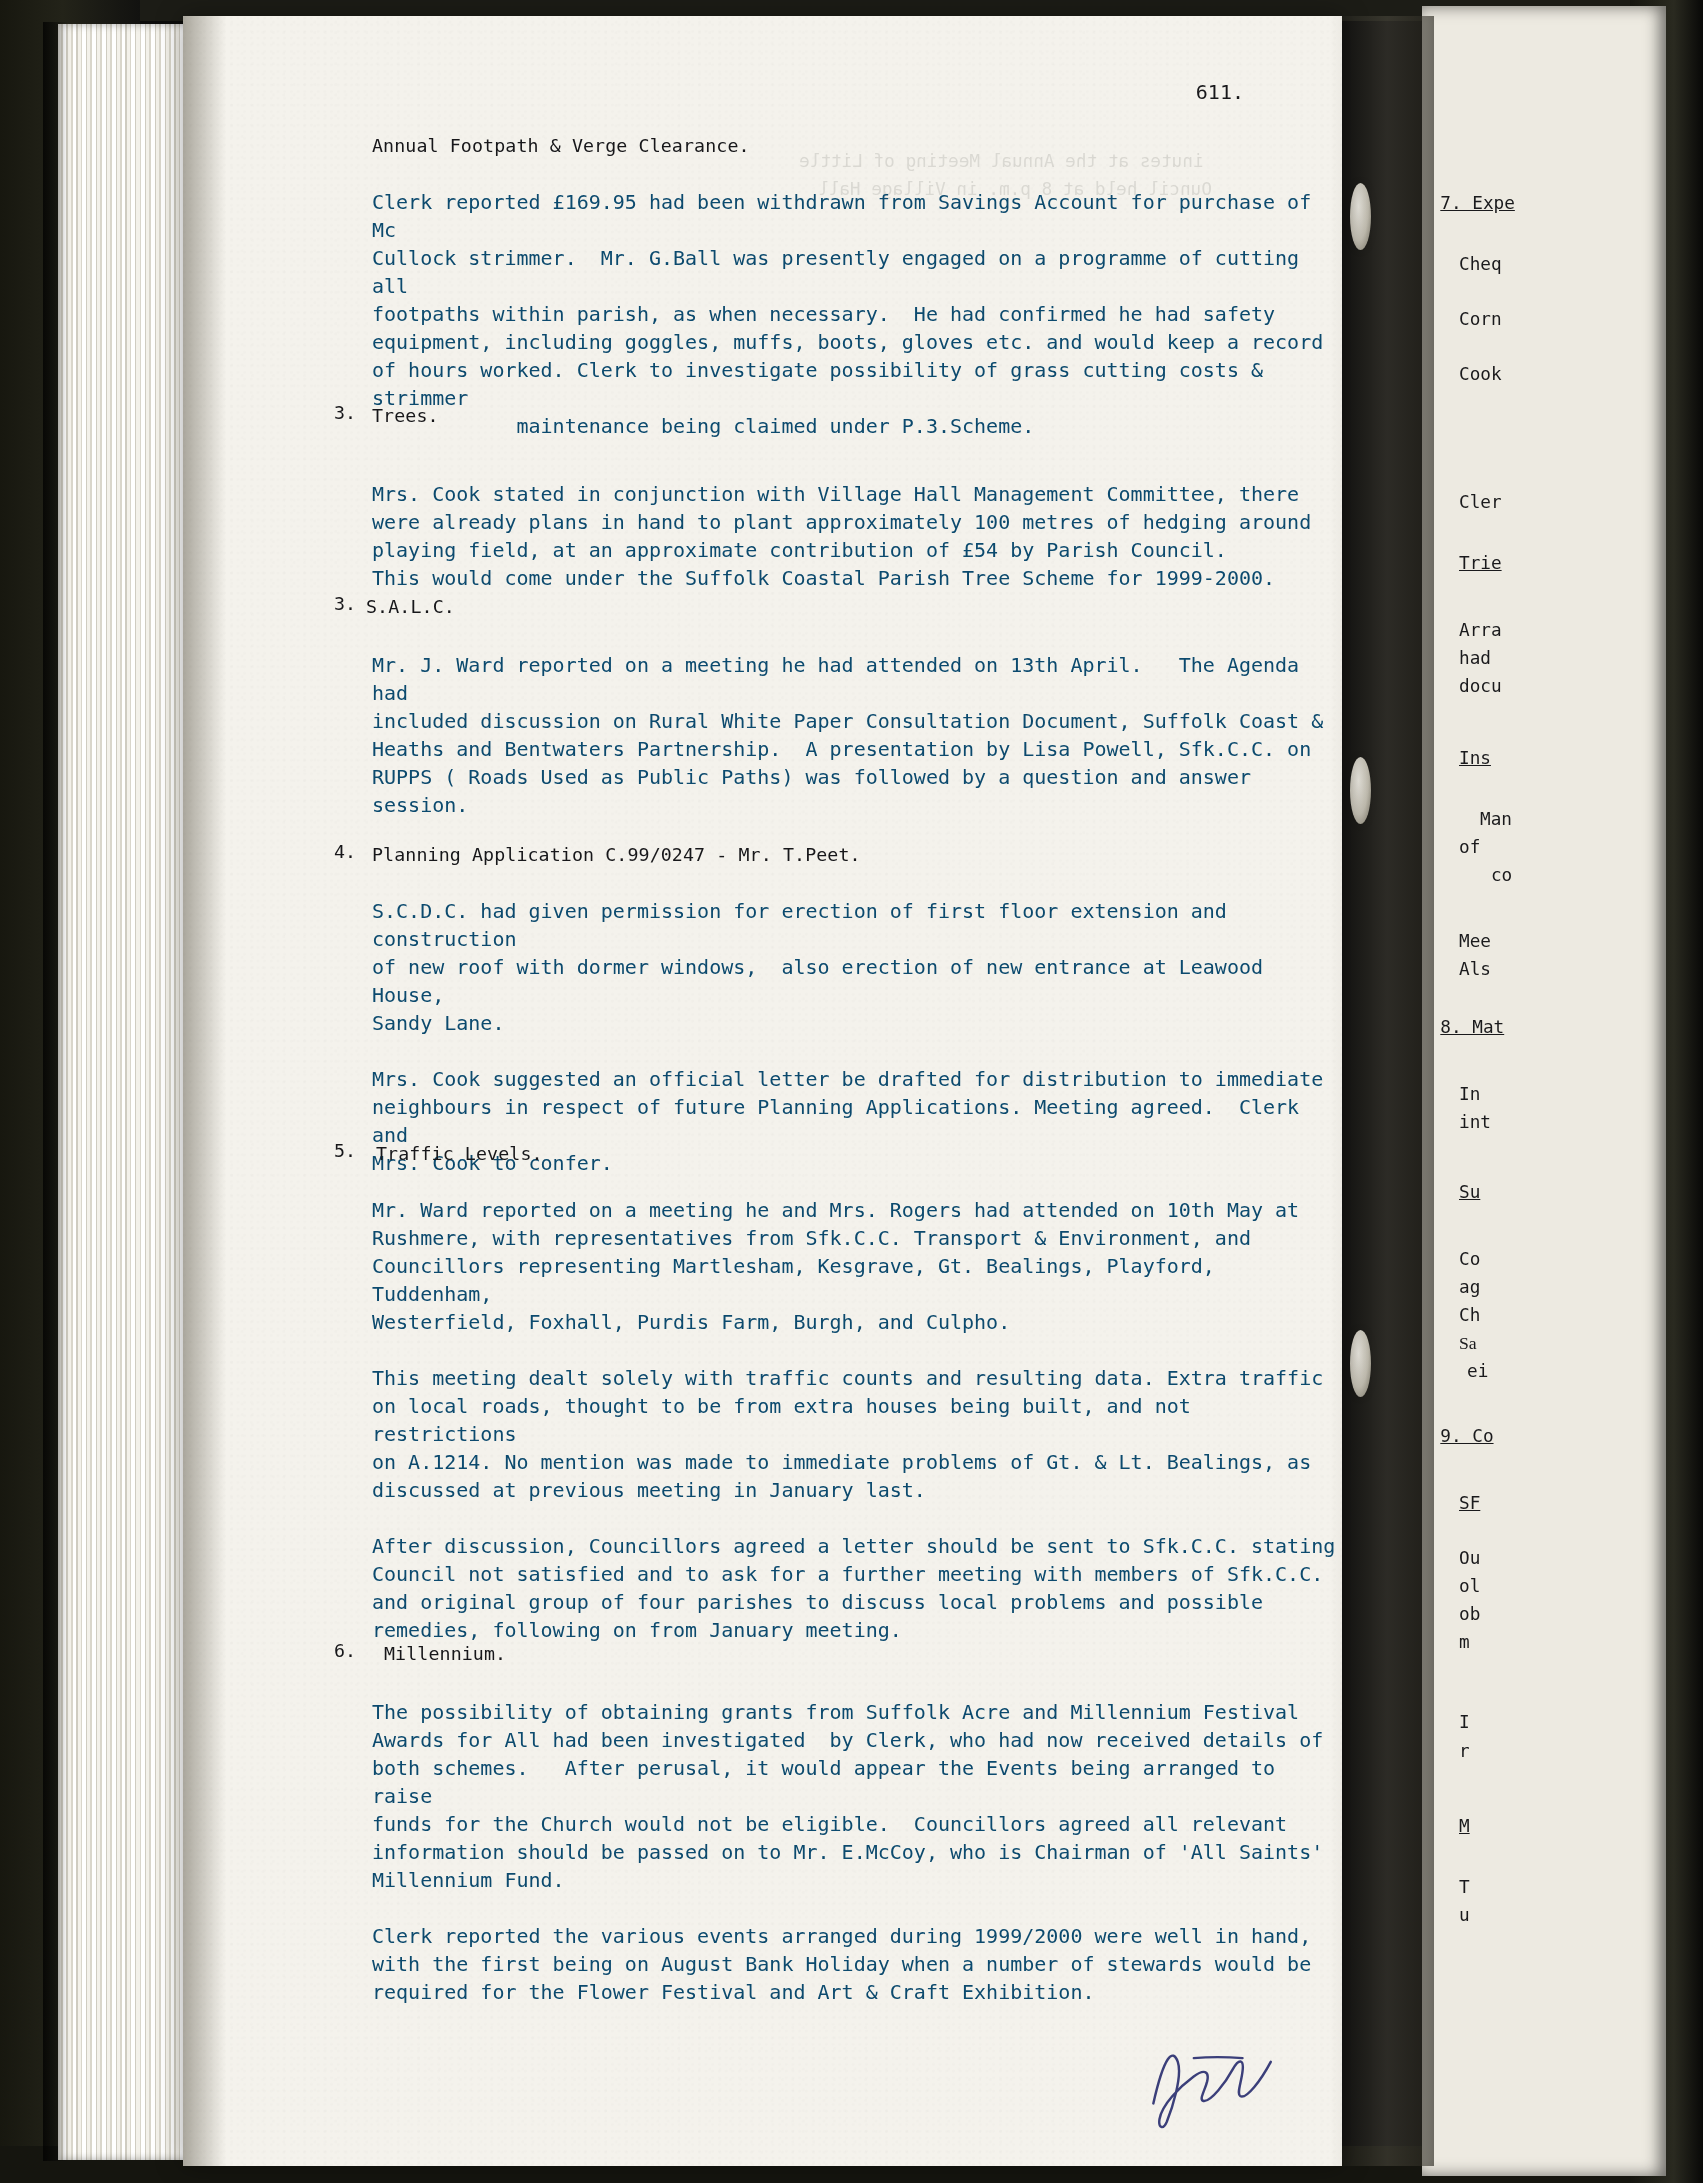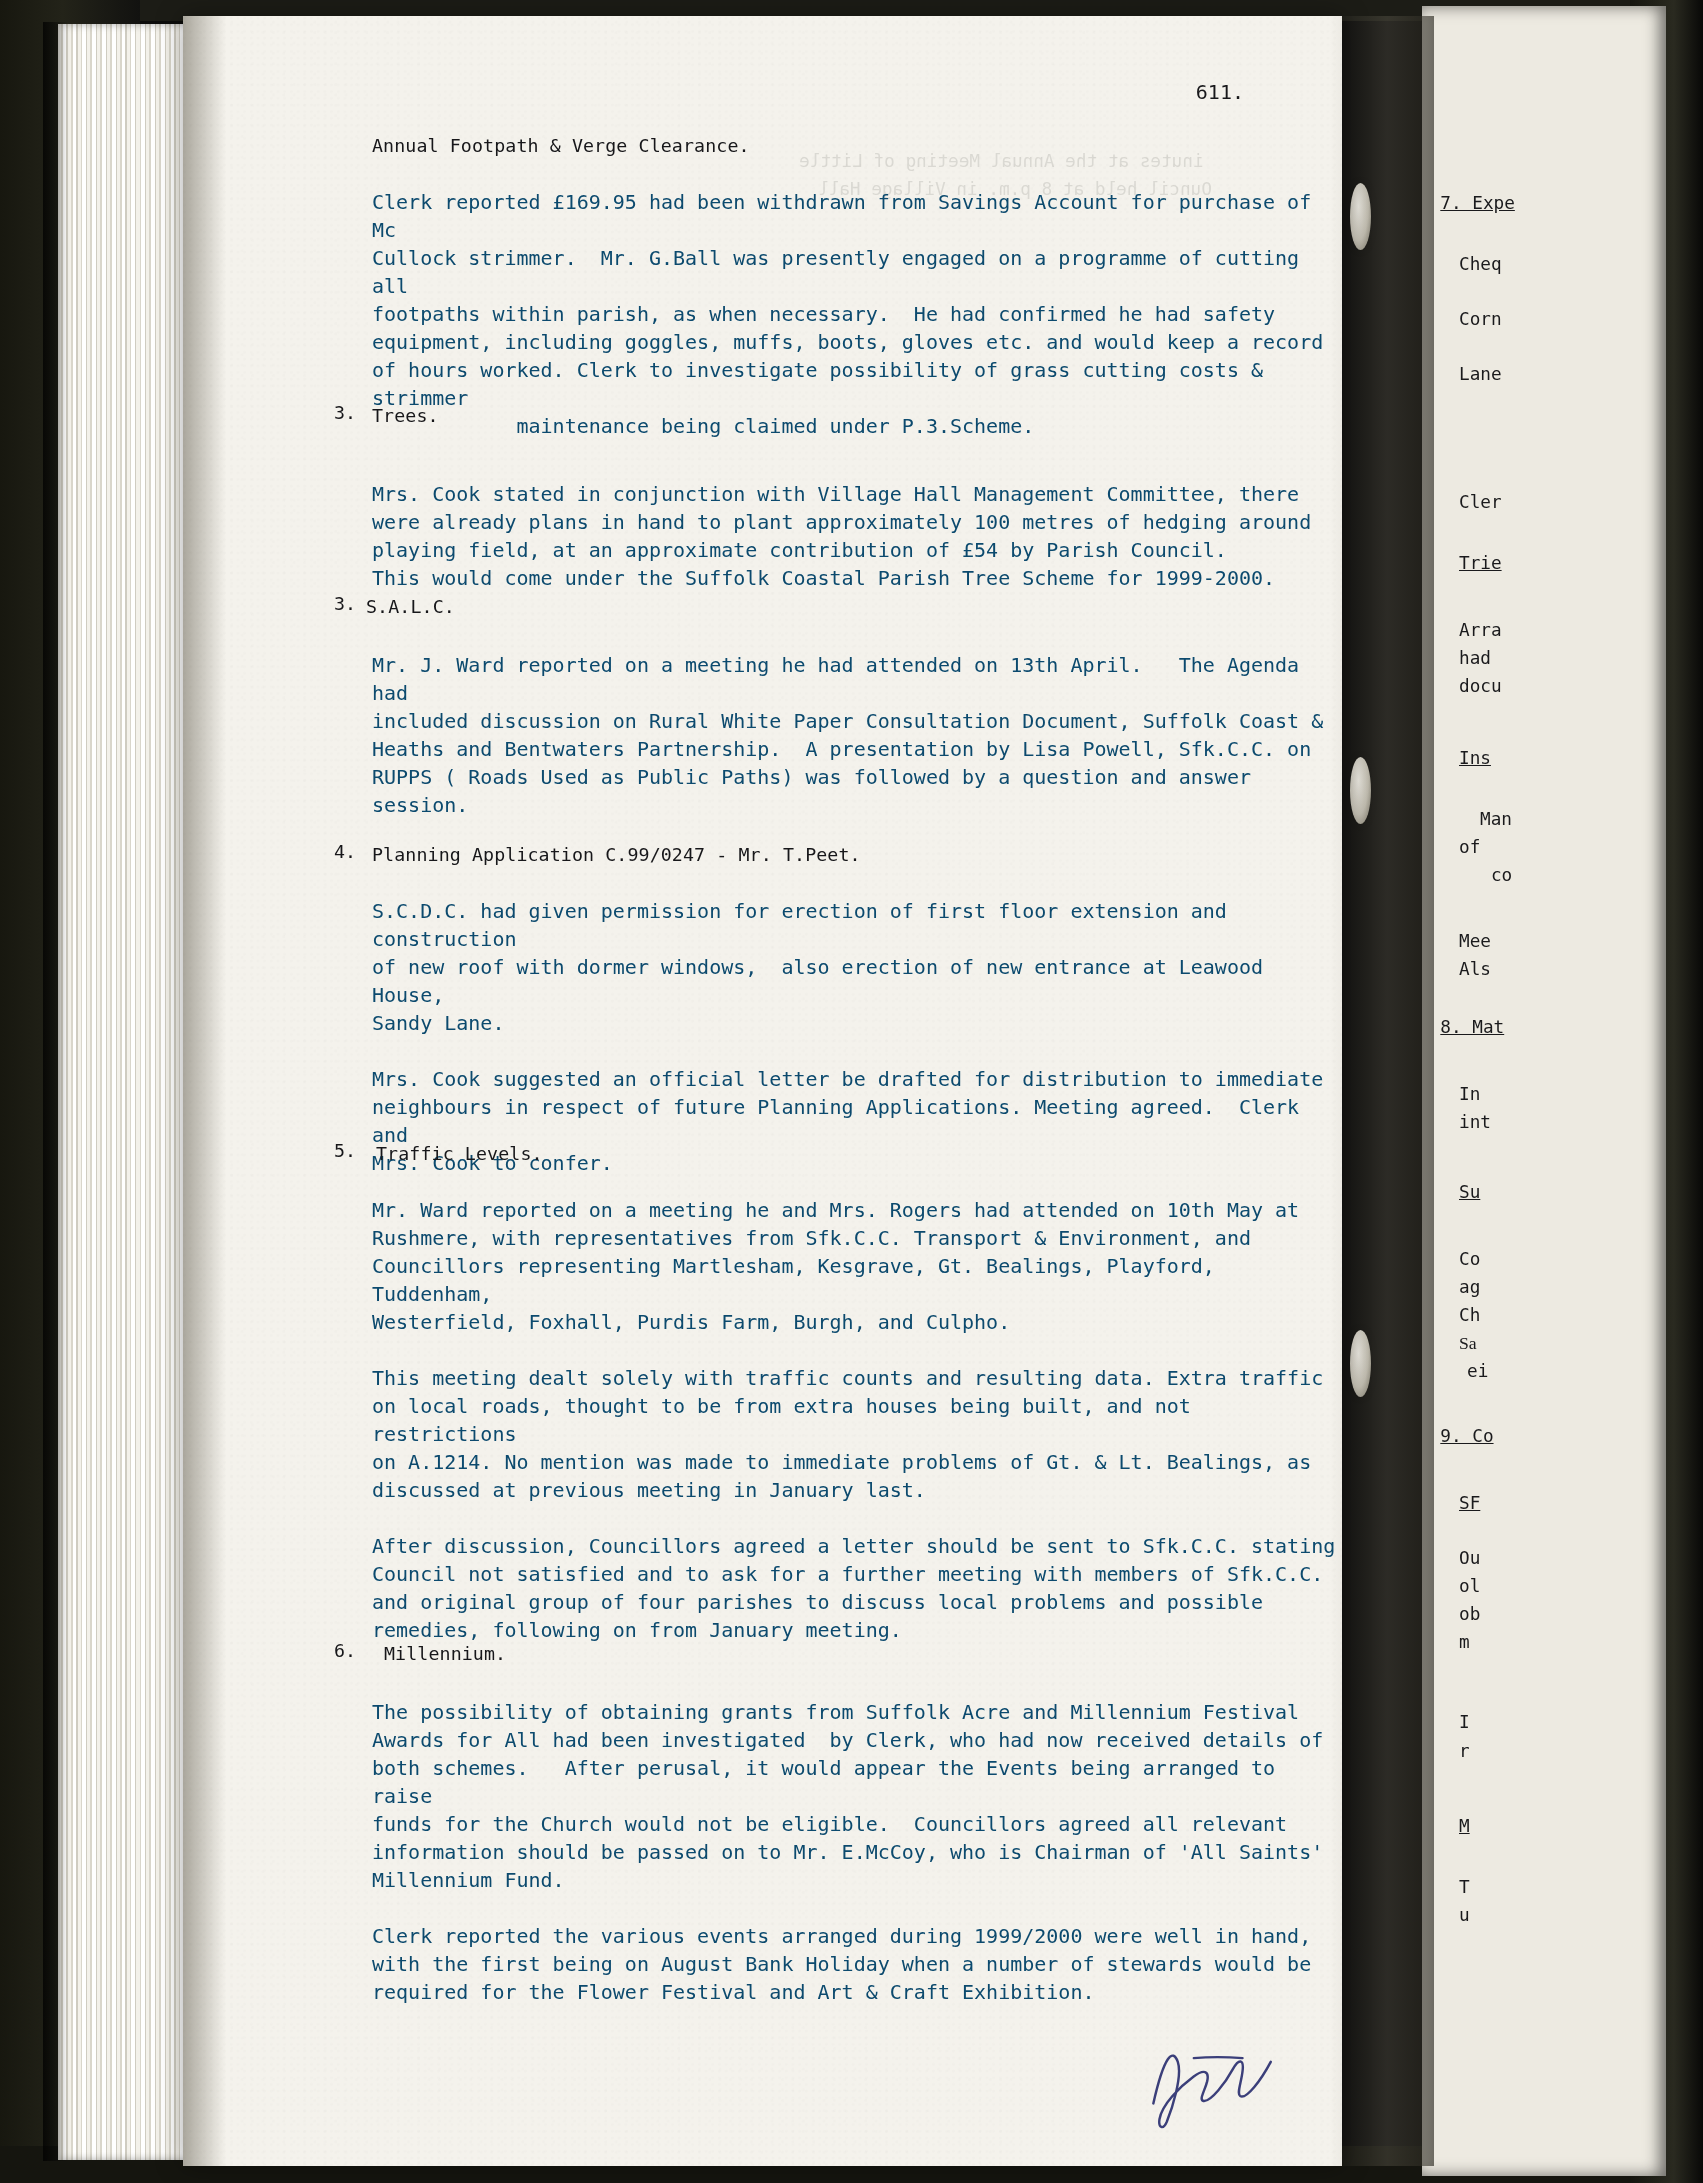--- a/index.html
+++ b/index.html
@@ -191,21 +191,21 @@
   <div class="cover-bottom"></div>
   <div class="cover-right"></div>
 
   <div class="page-edges-shadow"></div>
   <div class="page-edges"></div>
 
   <div class="page-next">
     <div class="next-text next-underline" style="left:18.3px; top:183px;">7. Expe</div>
     <div class="next-text" style="left:37px; top:244px;">Cheq</div>
     <div class="next-text" style="left:37px; top:299px;">Corn</div>
-    <div class="next-text" style="left:37px; top:354px;">Lane</div>
+    <div class="next-text" style="left:37px; top:354px;">Cook</div>
     <div class="next-text" style="left:37px; top:482px;">Cler</div>
     <div class="next-text next-underline" style="left:37px; top:543px;">Trie</div>
     <div class="next-text" style="left:37px; top:610px;">Arra</div>
     <div class="next-text" style="left:37px; top:638px;">had</div>
     <div class="next-text" style="left:37px; top:666px;">docu</div>
     <div class="next-text next-underline" style="left:37px; top:738px;">Ins</div>
     <div class="next-text" style="left:37px; top:799px;padding-left:21px;">Man</div>
     <div class="next-text" style="left:37px; top:827px;">of</div>
     <div class="next-text" style="left:37px; top:855px;">   co</div>
     <div class="next-text" style="left:37px; top:921px;">Mee</div>

